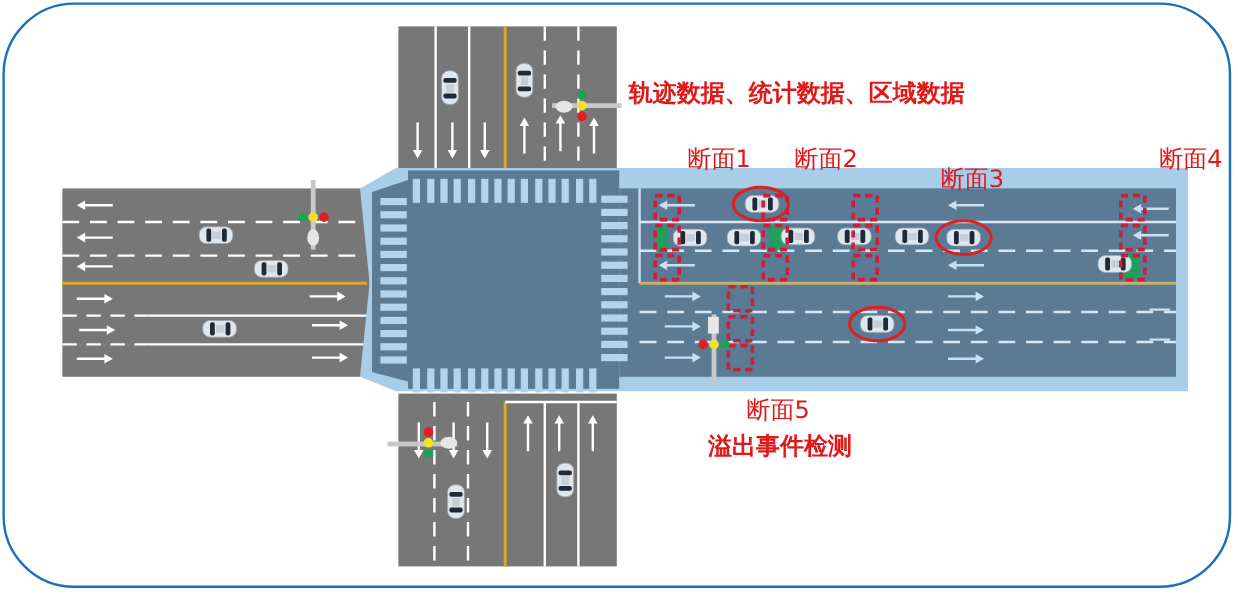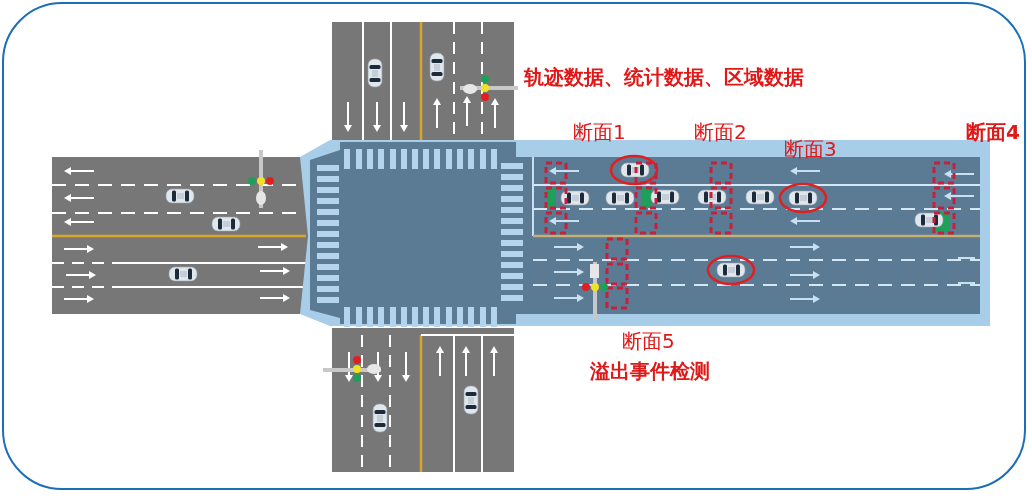--- a/index.html
+++ b/index.html
@@ -286,17 +286,17 @@
     <rect x="593" y="262" width="4" height="58" fill="#c8c8c8"></rect>
     <rect x="590" y="264" width="9" height="14" fill="#e6e6e6"></rect>
     <circle cx="586" cy="287" r="4" fill="#e02020"></circle>
       <circle cx="595" cy="287" r="4" fill="#f2e12a"></circle>
       <circle cx="604" cy="287" r="4" fill="#1fa05a"></circle>
   </g>
 </svg>
 
 <div class="lbl lbl-big" style="left:524px; top:64px;text-align:center;">轨迹数据、统计数据、区域数据</div>
 <div class="lbl lbl-section" style="left:531px; top:119px;">断面1</div>
-<div class="lbl lbl-section" style="left:620px; top:119px;margin-left:32px;">断面2</div>
+<div class="lbl lbl-section" style="left:620px; top:119px;">断面2</div>
 <div class="lbl lbl-section" style="left:695px; top:136px;margin-left:47px;">断面3</div>
-<div class="lbl lbl-section" style="left:924px; top:119px;font-weight:bold;">断面4</div>
+<div class="lbl lbl-section" style="left:924px; top:119px;">断面4</div>
 <div class="lbl lbl-section" style="left:580px; top:328px;">断面5</div>
 <div class="lbl lbl-big" style="left:590px; top:358px;">溢出事件检测</div>
 
 </body></html>

